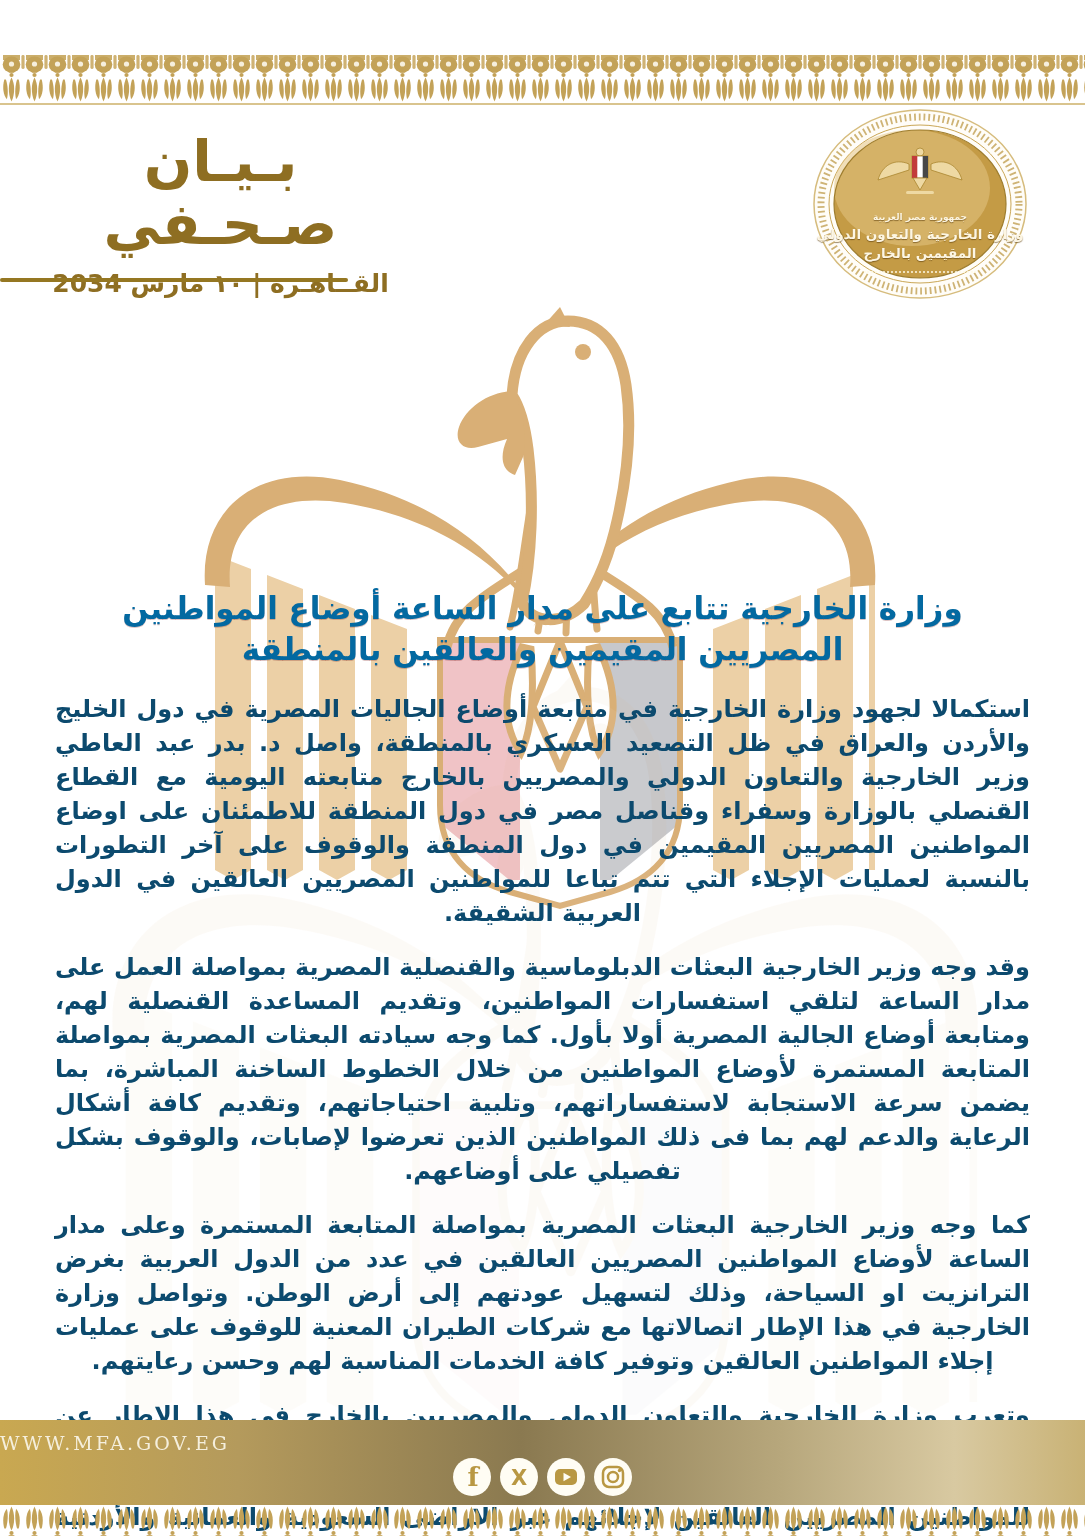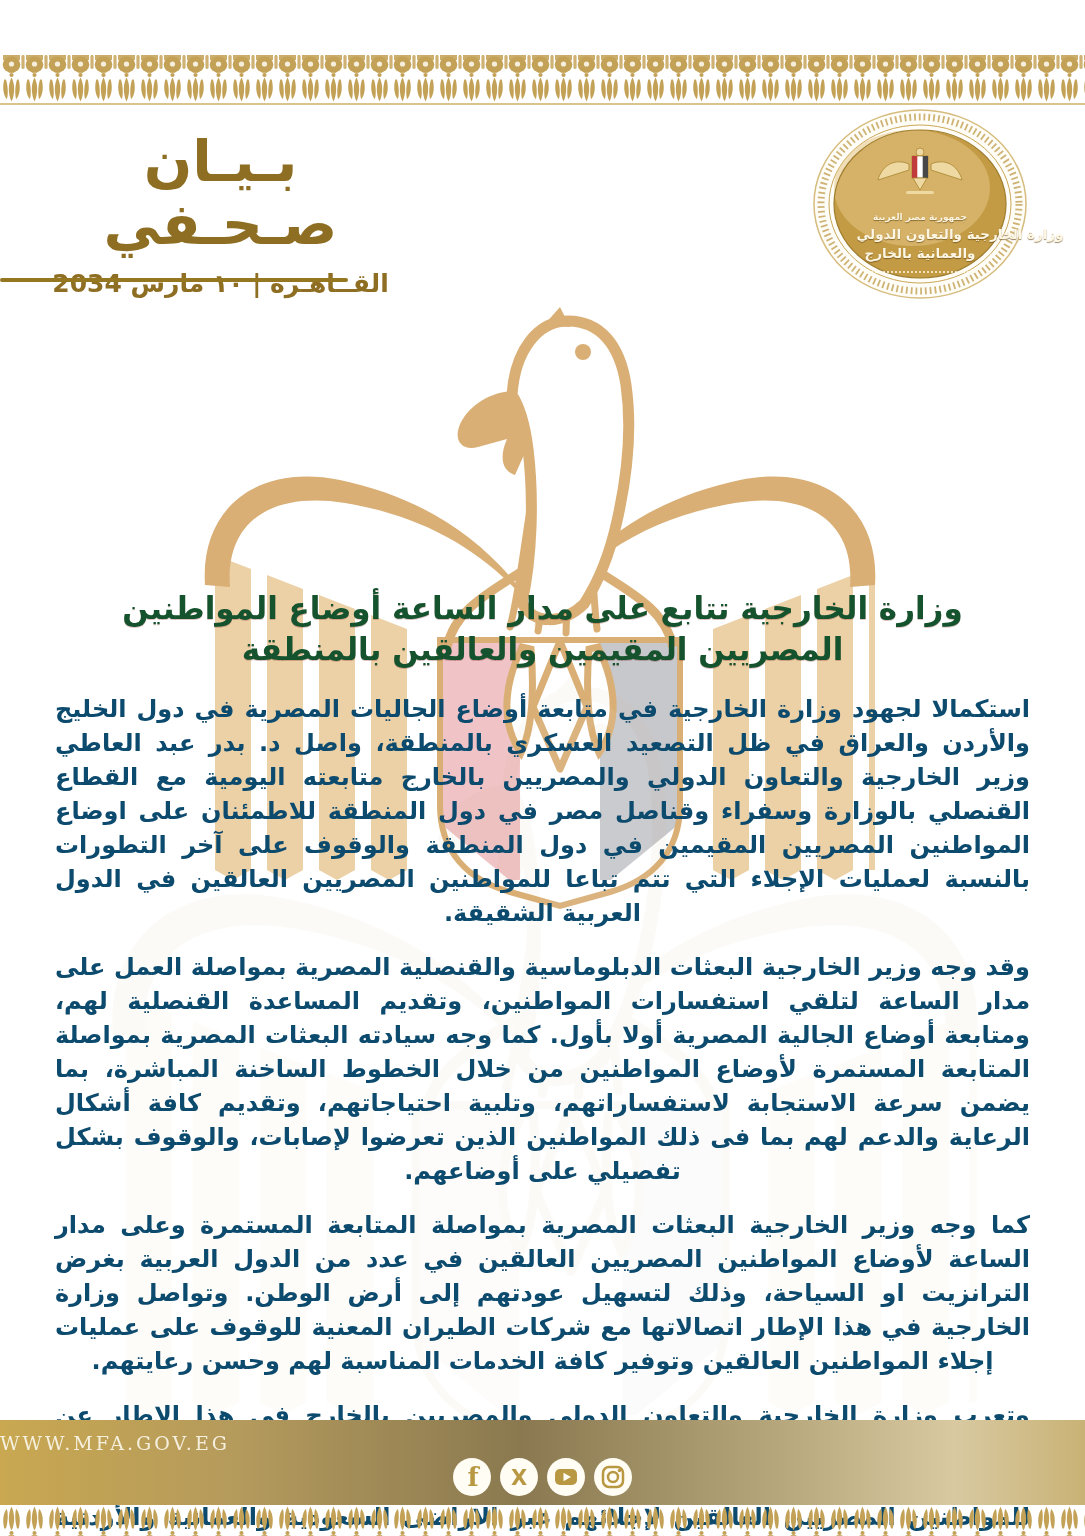--- a/index.html
+++ b/index.html
@@ -19,34 +19,34 @@
   .press-title { font-size:57px; font-weight:700; letter-spacing:1px; line-height:1.1; }
   .dateline { margin-top:14px; font-size:25px; font-weight:700; }
   .title-rule { position:absolute; left:0; top:278px; width:348px; height:4px; background:#957722; border-radius:2px; }
 
   
   .seal { position:absolute; left:812px; top:108px; width:216px; height:192px; }
   .seal svg { position:absolute; left:0; top:0; }
   .seal .stext { position:absolute; left:0; width:216px; text-align:center; color:#fdf6e3;
                  text-shadow:0 1px 1px rgba(90,60,10,.6); direction:rtl; }
   .seal .l1 { top:104px; font-size:9px; font-weight:700; letter-spacing:1px;text-align:center; }
-  .seal .l2 { top:118px; font-size:13.5px; font-weight:700;margin-left:40px; }
+  .seal .l2 { top:118px; font-size:13.5px; font-weight:700; }
   .seal .l3 { top:137px; font-size:13.5px; font-weight:700; }
   .seal .dots { position:absolute; left:52px; top:163px; width:112px; border-top:2px dotted rgba(255,250,230,.75); }
 
   
   .eagle-slot { position:absolute; pointer-events:none; }
   .eagle-main { left:200px; top:295px; width:680px; height:620px; }
   .eagle-ghost { left:70px; top:660px; width:950px; height:800px; opacity:0.055; }
   .eagle-slot svg { width:100%; height:100%; }
 
   
   .headline {
     position:absolute; left:72px; top:588px; width:941px; text-align:center;
-    color:#14532d; font-size:31px; font-weight:700; line-height:1.32; direction:rtl;
+    color:#0369a1; font-size:31px; font-weight:700; line-height:1.32; direction:rtl;
     text-shadow:0 1px 0 rgba(120,20,20,.25);
   }
   .body-text { position:absolute; left:55px; top:692px; width:975px; direction:rtl; }
   .body-text p {
     font-size:24px; line-height:34px; font-weight:700; color:#0c4a6e;
     text-align:justify; text-align-last:center; margin-bottom:20px;
   }
 
   
   .footer-bar {
@@ -715,21 +715,21 @@
         <circle cx="108" cy="44" r="4" fill="#eed9a3" stroke="#a9852f" stroke-width="0.8"></circle>
         <rect x="100" y="48" width="16" height="22" fill="#ffffff" stroke="#a9852f" stroke-width="0.8"></rect>
         <rect x="100" y="48" width="5.3" height="22" fill="#c23b3b"></rect>
         <rect x="110.7" y="48" width="5.3" height="22" fill="#474747"></rect>
         <path d="M101,70 L115,70 L108,82 Z" fill="#eed9a3" stroke="#a9852f" stroke-width="0.8"></path>
         <rect x="94" y="83" width="28" height="3" rx="1.5" fill="#eed9a3"></rect>
       </g>
     </svg>
     <div class="stext l1">جمهورية مصر العربية</div>
     <div class="stext l2">وزارة الخارجية والتعاون الدولي</div>
-    <div class="stext l3">والعمانية بالخارج</div>
+    <div class="stext l3">المقيمين بالخارج</div>
     <div class="dots"></div>
   </div>
 
   <div class="eagle-slot eagle-main"><svg viewBox="0 0 680 620" preserveAspectRatio="xMidYMin meet">
  <g>
   <path fill="#ecd0a6" d="M15,260 L51,274 L51,575 L33,585 L15,575 Z"></path>
   <path fill="#ecd0a6" d="M67,280 L103,294 L103,575 L85,585 L67,575 Z"></path>
   <path fill="#ecd0a6" d="M119,300 L155,314 L155,575 L137,585 L119,575 Z"></path>
   <path fill="#ecd0a6" d="M171,320 L207,334 L207,575 L189,585 L171,575 Z"></path>
   <path fill="#ecd0a6" d="M513,334 L549,320 L549,575 L531,585 L513,575 Z"></path>

